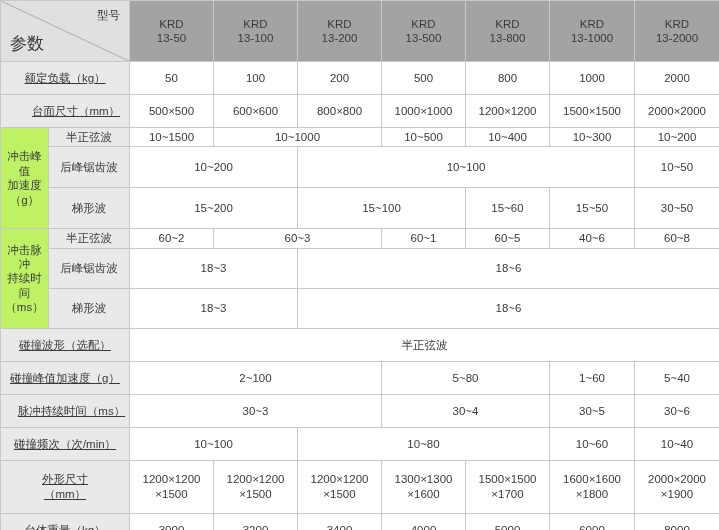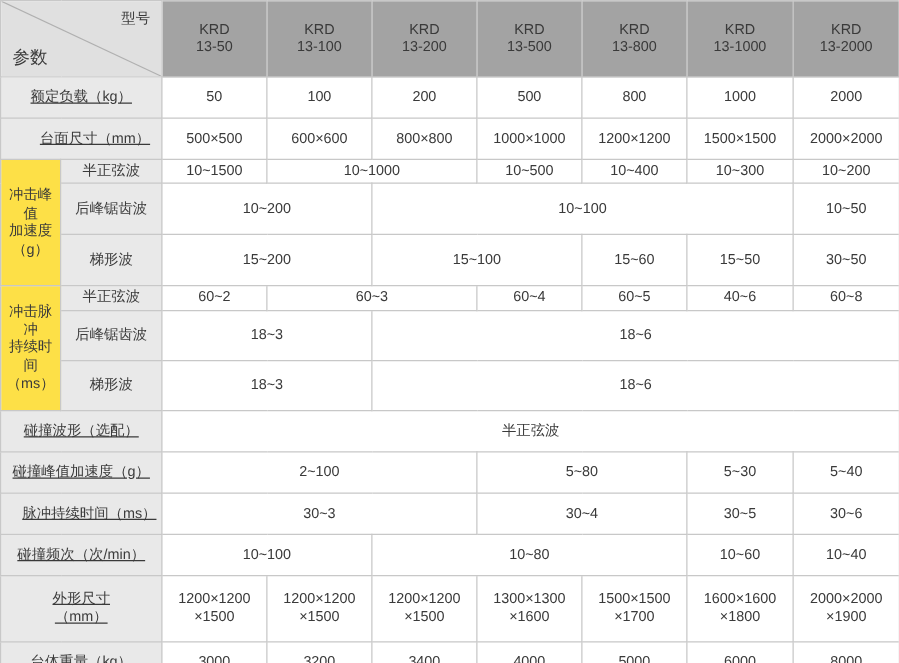--- a/index.html
+++ b/index.html
@@ -45,29 +45,29 @@
   .corner .lbl-model {
     position: absolute;
     top: 7px;
     right: 9px;
     font-size: 11.5px;
   }
   .corner .lbl-param {
     position: absolute;
     bottom: 7px;
     left: 9px;
-    font-size: 14px;
+    font-size: 17px;
   }
   .rowlabel {
     background: #e9e9e9;
     color: #3a3a3a;
     text-decoration: underline;
   }
   .rowlabel-main {
-    background: #fde047;
+    background: #bef264;
     color: #3a3a3a;
     margin-left: 28px;
   }
   .sub {
     background: #e9e9e9;
   }
   .val {
     background: #ffffff;
   }
   .model-name {
@@ -185,21 +185,21 @@
 
     <tr>
       <td class="rowlabel-main" rowspan="3" style="height:35px;">
         <span>冲击脉冲</span><br>
         <span>持续时间</span><br>
         <span>（ms）</span>
       </td>
       <td class="sub">半正弦波</td>
       <td class="val">60~2</td>
       <td class="val" colspan="2">60~3</td>
-      <td class="val">60~4</td>
+      <td class="val">60~1</td>
       <td class="val">60~5</td>
       <td class="val">40~6</td>
       <td class="val">60~8</td>
     </tr>
     <tr>
       <td class="sub" style="height:35px;">后峰锯齿波</td>
       <td class="val" colspan="2">18~3</td>
       <td class="val" colspan="5">18~6</td>
     </tr>
     <tr>
@@ -210,21 +210,21 @@
 
     <tr>
       <td class="rowlabel" colspan="2" style="height:28px;">碰撞波形（选配）</td>
       <td class="val" colspan="7">半正弦波</td>
     </tr>
 
     <tr>
       <td class="rowlabel" colspan="2" style="height:28px;">碰撞峰值加速度（g）</td>
       <td class="val" colspan="3">2~100</td>
       <td class="val" colspan="2">5~80</td>
-      <td class="val">5~30</td>
+      <td class="val">1~60</td>
       <td class="val">5~40</td>
     </tr>
 
     <tr>
       <td class="rowlabel" colspan="2" style="height:28px;padding-left:14px;">脉冲持续时间（ms）</td>
       <td class="val" colspan="3">30~3</td>
       <td class="val" colspan="2">30~4</td>
       <td class="val">30~5</td>
       <td class="val">30~6</td>
     </tr>

